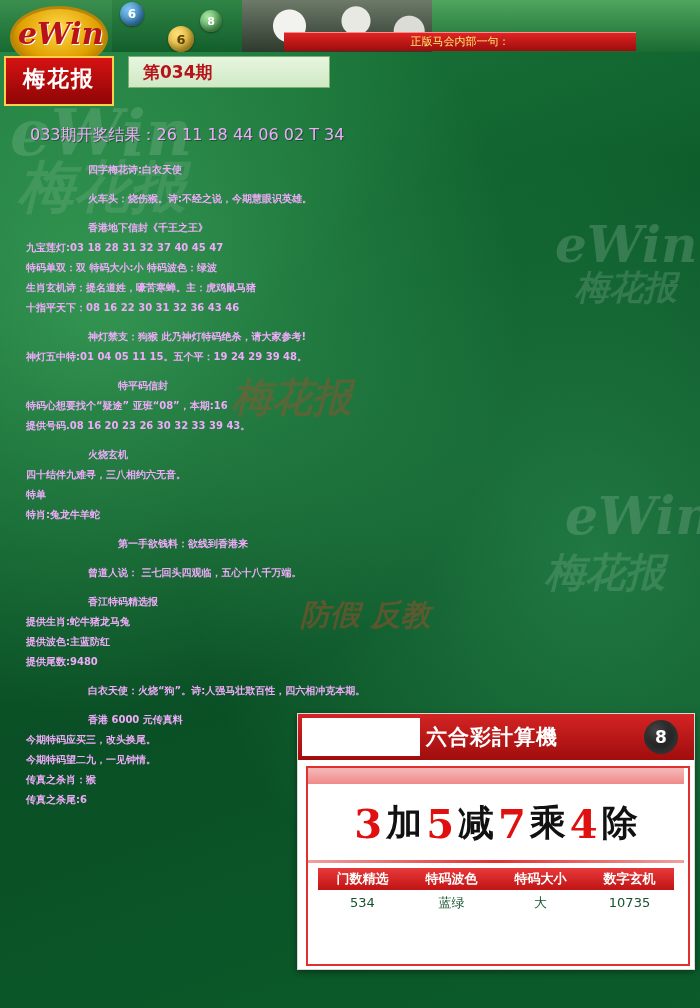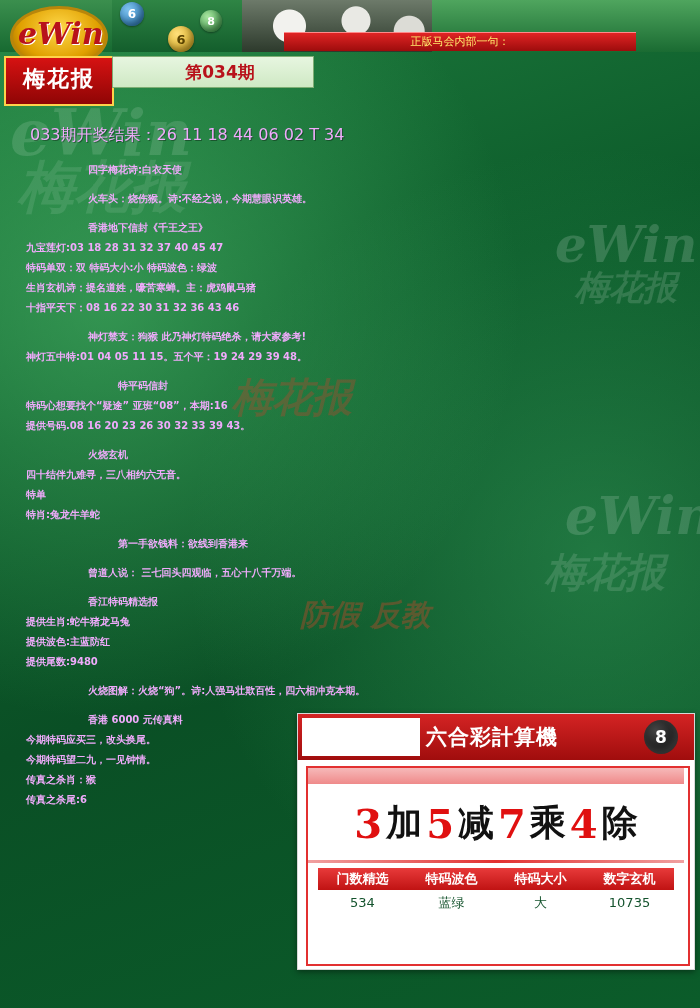--- a/index.html
+++ b/index.html
@@ -62,22 +62,22 @@
     background:radial-gradient(ellipse at 50% 35%,#ffd94a,#e0a000 60%,#8c5c00 100%);
     border:3px solid #b8860b;}
   .logo-e{position:absolute;left:14px;top:8px;width:78px;height:40px;color:#b8121b;
     font-weight:bold;font-style:italic;font-size:30px;line-height:40px;text-align:center;
     font-family:"DejaVu Serif","Liberation Serif",serif;text-shadow:1px 1px 0 #fff;}
   .logo-box{position:absolute;left:0;top:50px;width:106px;height:46px;
     background:linear-gradient(180deg,#d61212,#8f0505);border:2px solid #ffd24a;}
   .logo-box span{display:block;text-align:center;color:#fff;font-size:22px;font-weight:bold;
     line-height:42px;letter-spacing:2px;}
 
-  .issue{position:absolute;left:112px;top:56px;width:200px;height:30px;
-    background:linear-gradient(180deg,#e7f6e0,#cfe9c4);border:1px solid #7fae74;text-align:center;}
+  .issue{position:absolute;left:128px;top:56px;width:200px;height:30px;
+    background:linear-gradient(180deg,#e7f6e0,#cfe9c4);border:1px solid #7fae74;}
   .issue span{display:block;color:#b8121b;font-weight:bold;font-size:17px;line-height:30px;
     padding-left:14px;}
 
   
   .result{position:absolute;left:30px;top:125px;width:640px;}
   .result .txt{color:#f0abfc;font-weight:normal;font-size:16px;
     text-shadow:1px 1px 0 rgba(0,0,0,.35);white-space:nowrap;}
 
   
   .panel{position:absolute;left:22px;top:160px;width:640px;height:645px;}
@@ -199,21 +199,21 @@
     <div class="blk">
       <div class="row ind2 b">曾道人说：  三七回头四观临，五心十八千万端。</div>
     </div>
     <div class="blk">
       <div class="row ind2 b">香江特码精选报</div>
       <div class="row ind0 b">提供生肖:蛇牛猪龙马兔</div>
       <div class="row ind0 b">提供波色:主蓝防红</div>
       <div class="row ind0 b">提供尾数:9480</div>
     </div>
     <div class="blk">
-      <div class="row ind2 b">火烧图解：火烧“狗”。诗:人强马壮欺百性，四六相冲克本期。</div>
+      <div class="row ind2 b">白衣天使：火烧“狗”。诗:人强马壮欺百性，四六相冲克本期。</div>
     </div>
     <div class="blk">
       <div class="row ind2 b">香港 6000 元传真料</div>
       <div class="row ind0 b">今期特码应买三，改头换尾。</div>
       <div class="row ind0 b">今期特码望二九，一见钟情。</div>
       <div class="row ind0 b">传真之杀肖：猴</div>
       <div class="row ind0 b">传真之杀尾:6</div>
     </div>
   </div>
 

